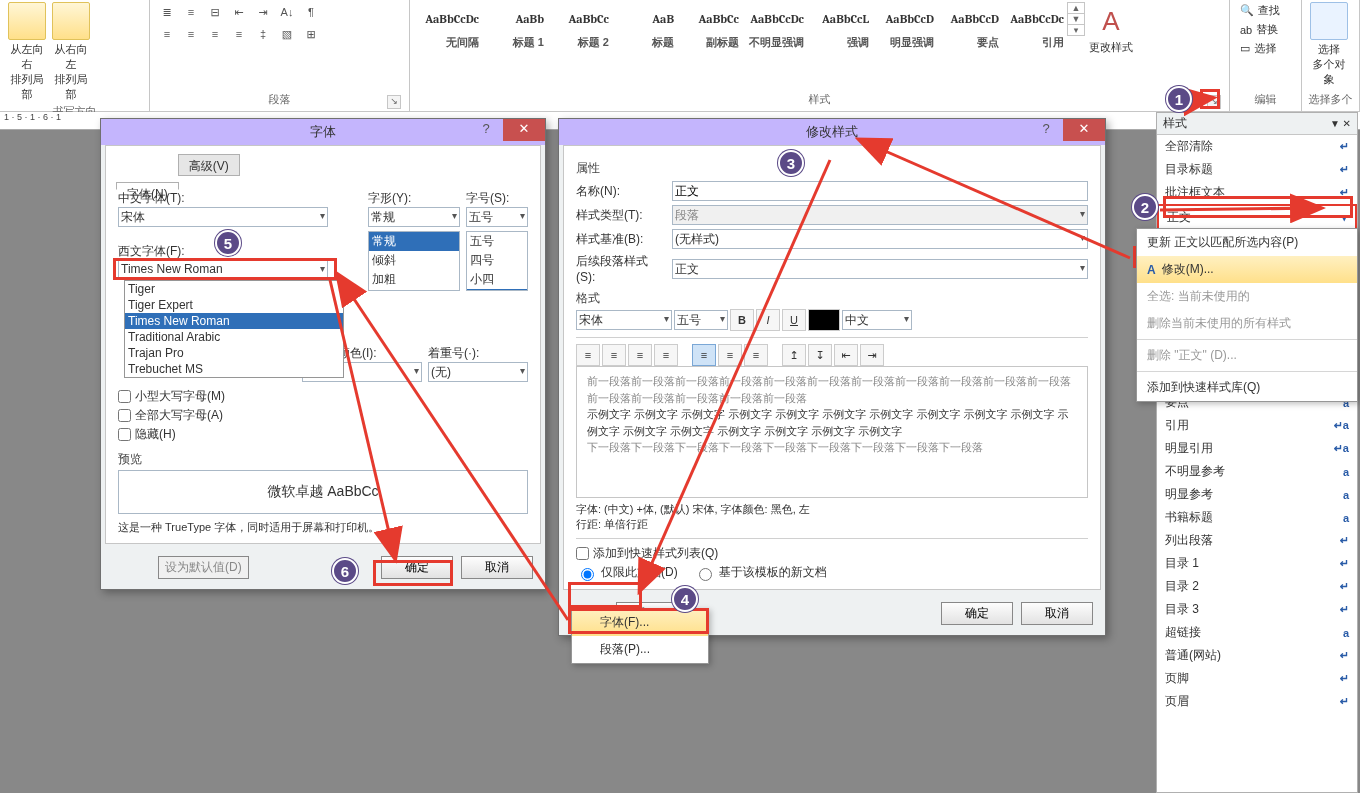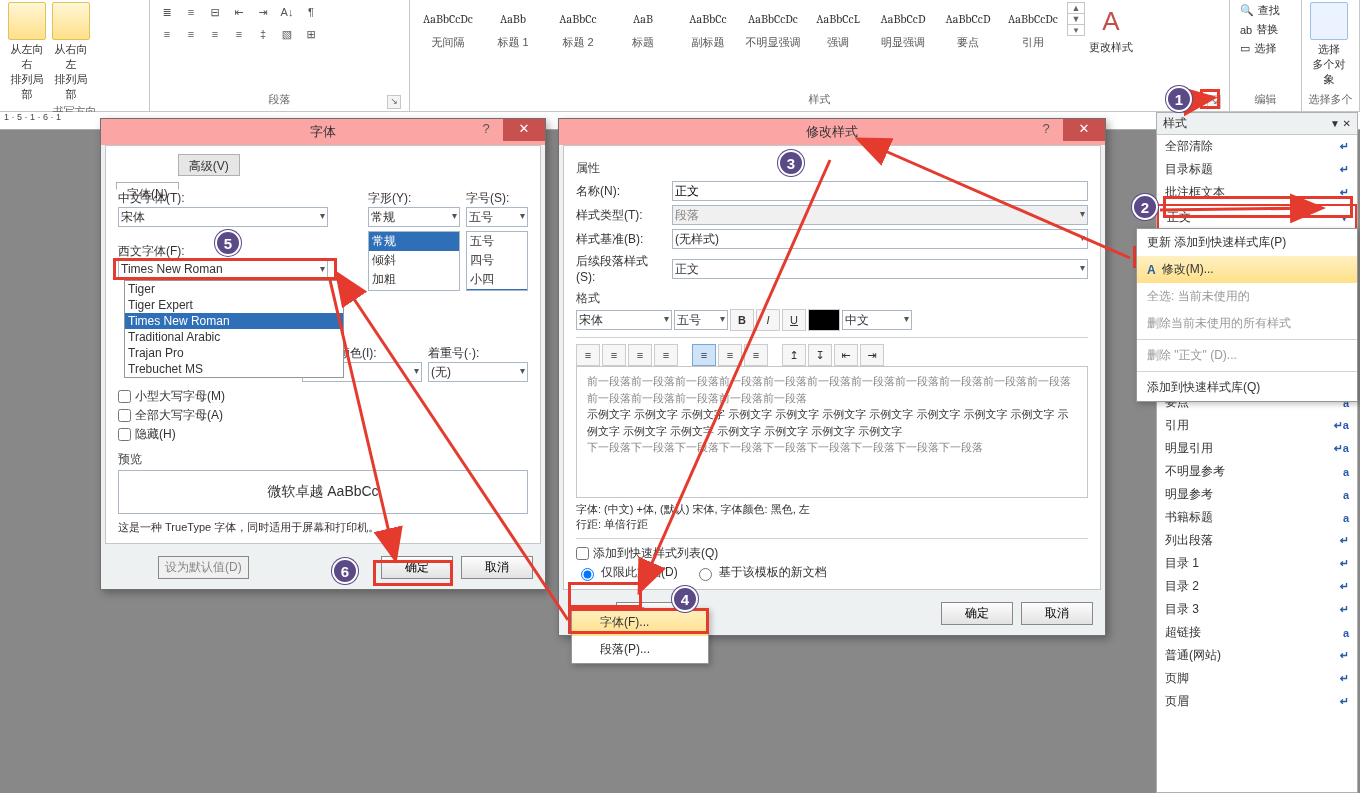--- a/index.html
+++ b/index.html
@@ -10,39 +10,39 @@
 .rgrp { border-right: 1px solid #c6c6c6; display: flex; flex-direction: column; padding: 2px 6px 0; }
 .rgrp-body { display: flex; align-items: flex-start; flex: 1; gap: 2px; }
 .rgrp-label { text-align: center; font-size: 11px; color: #666; padding: 2px 0 4px; position: relative; }
 .bigbtn { width: 42px; text-align: center; font-size: 11px; cursor: pointer; }
 .bigbtn .ic { width: 38px; height: 38px; background: linear-gradient(#fff6d6,#ffe08a); border: 1px solid #e0c25a; margin: 0 auto 2px; border-radius:2px; }
 .smicons { display: flex; flex-direction: column; gap: 2px; }
 .smrow { display: flex; gap: 2px; }
 .smbtn { width: 22px; height: 20px; border: 1px solid transparent; display:flex;align-items:center;justify-content:center;font-size:11px;color:#555;cursor:pointer;}
 
 .styles-gallery { display: flex; gap: 1px; flex-wrap:nowrap;}
-.sgitem { width: 64px; height: 56px; border: 1px solid transparent; text-align:center; cursor:pointer; }
+.sgitem { width: 64px; height: 56px; border: 1px solid transparent; text-align:right; cursor:pointer;font-weight:bold; }
 .sgitem .prev{height:32px;line-height:32px;font-family:Cambria,serif;}
 .sgitem .lab{font-size:11px;color:#555;}
 .sg-arrows{width:18px;border:1px solid #c6c6c6;display:flex;flex-direction:column;}
 .sg-arrows div{flex:1;display:flex;align-items:center;justify-content:center;font-size:9px;color:#666;cursor:pointer;border-bottom:1px solid #c6c6c6;}
 .sg-arrows div:last-child{border:none;}
 
 .edit-stack{display:flex;flex-direction:column;gap:2px;font-size:11px;}
 .edit-stack div{display:flex;align-items:center;gap:4px;cursor:pointer;padding:1px 4px;}
 
 .grp-launcher{position:absolute;right:2px;bottom:2px;width:14px;height:14px;border:1px solid #c6c6c6;font-size:9px;line-height:11px;text-align:center;background:#f4f4f4;cursor:pointer;}
 
 
 .document-area{background:#888;height:681px;position:relative;}
 .ruler{height:18px;background:#fff;border-bottom:1px solid #aaa;font-size:9px;color:#444;padding-left:4px;}
 
 
 .dlg{position:absolute;background:#eef1f2;border:1px solid #707070;box-shadow:3px 3px 8px rgba(0,0,0,.3);}
-.dlg-title{height:26px;display:flex;align-items:center;justify-content:center;font-size:13px;background:#fca5a5;position:relative;}
+.dlg-title{height:26px;display:flex;align-items:center;justify-content:center;font-size:13px;background:#c4b5fd;position:relative;}
 .dlg-x{position:absolute;right:0;top:0;width:42px;height:22px;background:#c8504f;color:#fff;text-align:center;line-height:20px;font-size:13px;cursor:pointer;}
 .dlg-help{position:absolute;right:46px;top:0;width:26px;height:22px;text-align:center;line-height:20px;font-size:13px;color:#555;cursor:pointer;}
 .dlg-body{padding:8px 12px;background:#fff;margin:0 4px 4px;border:1px solid #c6c6c6;}
 .tabstrip{display:flex;height:22px;}
 .tab{padding:3px 10px;border:1px solid #b0b0b0;background:#e6e6e6;margin-right:-1px;cursor:pointer;font-size:12px;}
 .tab.act{background:#fff;border-bottom-color:#fff;z-index:1;margin-top:28px;}
 
 .fldrow{display:flex;align-items:center;margin:4px 0;gap:6px;}
 .lbl{width:90px;font-size:12px;}
 .combo{border:1px solid #aab8c6;height:20px;font-size:12px;padding:1px 2px;background:#fff;position:relative;}
@@ -487,21 +487,21 @@
       </div>
       <div class="sp-item">
         <span>页眉</span>
         <span class="sp-mark">↵</span>
       </div>
     </div>
 </div>
 
 <div class="sp-context" style="right:2px;top:228px;z-index:210">
   <div class="row">
-      <span>更新 添加到快速样式库(P)</span>
+      <span>更新 正文以匹配所选内容(P)</span>
     </div>
   <div class="row hi">
       <span style="color:#2a5ca8;font-weight:bold">A</span>
       <span>修改(M)...</span>
     </div>
   <div class="row" style="color:#999">
       <span>全选: 当前未使用的</span>
     </div>
   <div class="row" style="color:#999">
       <span>删除当前未使用的所有样式</span>

